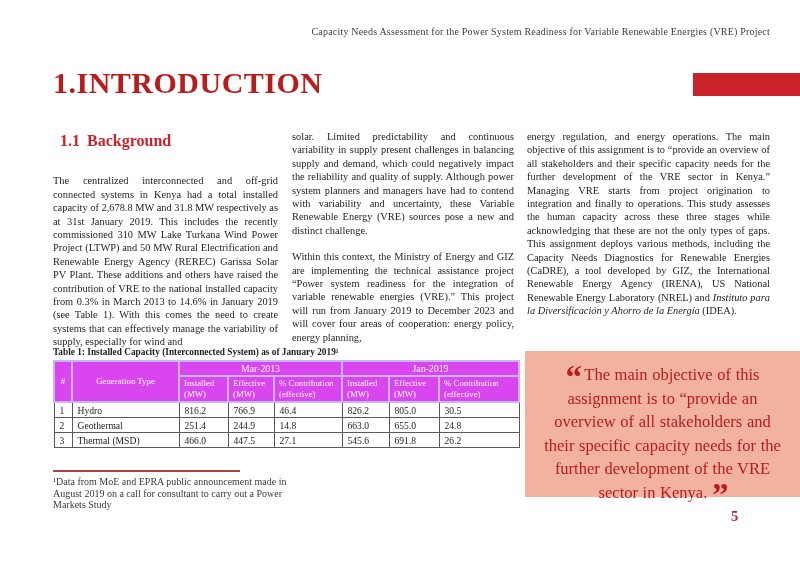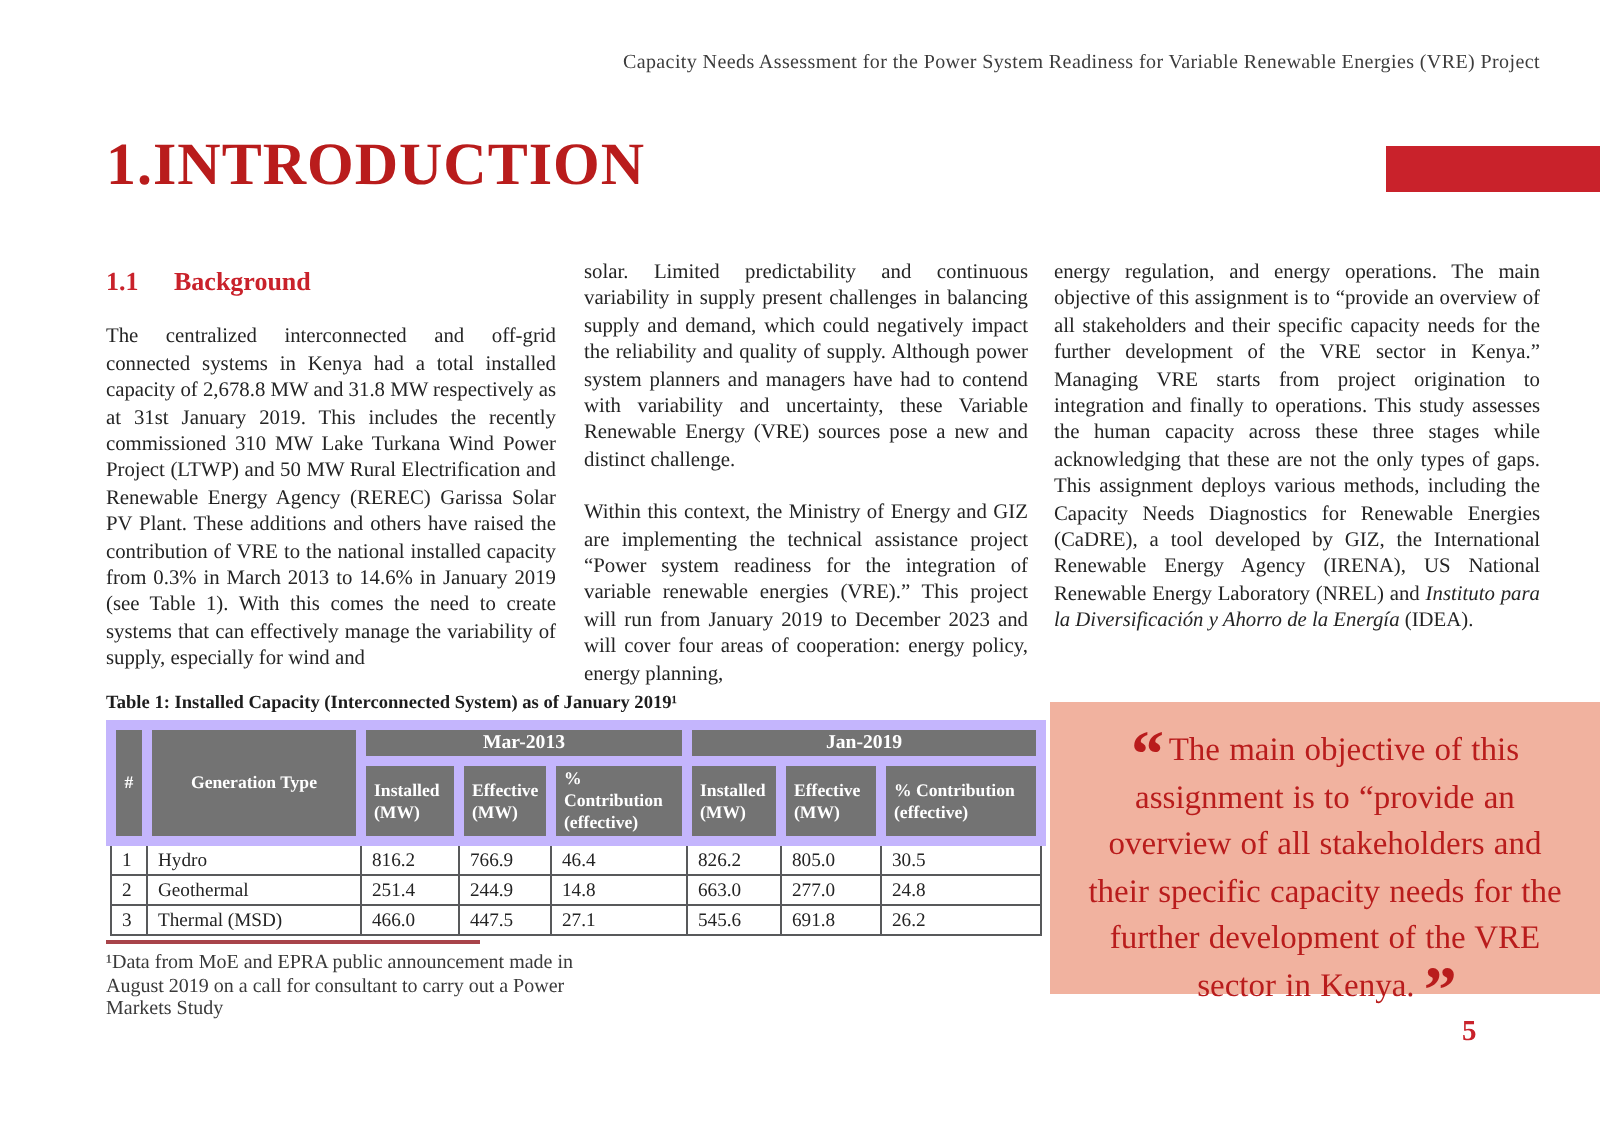--- a/index.html
+++ b/index.html
@@ -31,37 +31,37 @@
   .col {
     text-align: justify; font-size: 10.4px; line-height: 13.4px;
     color: #242424;
   }
   .col p { margin: 0; }
   .col-1 { width: 225px; margin-right: 14px; }
   .col-2 { width: 222px; margin-right: 13px; }
   .col-3 { width: 243px; }
   .section-heading {
     display: flex; color: #c9222b; font-weight: bold;
-    font-size: 13px; margin: 4px 0 15px 0; text-align: left;
+    font-size: 16px; margin: 4px 0 27px 0; text-align: center;
   }
   .section-num { width: 34px; }
   .para-2 { margin-top: 13px !important; }
   .italic { font-style: italic; }
 
   .table-block { position: absolute; left: 53px; top: 347px; width: 468px; }
   .table-caption {
     font-weight: bold; font-size: 9.3px; color: #1d1d1d; margin-bottom: 3px;
   }
   table.cap-table {
     border-collapse: collapse; width: 465px; table-layout: fixed;
     border: 1.5px solid #58595b;
   }
   .cap-table thead th {
-    background: #737373; color: #ffffff; font-weight: bold;
-    border: 5px solid #c4b5fd; padding: 1px 4px;
+    background: #d946ef; color: #ffffff; font-weight: normal;
+    border: 2px solid #c4b5fd; padding: 1px 4px;
     font-size: 8.8px; line-height: 11px; text-align: left;
     vertical-align: middle;
   }
   .cap-table thead th.center { text-align: center; }
   .cap-table thead th.group { text-align: center; font-size: 9.8px; }
   .cap-table tbody td {
     border: 1px solid #58595b; padding: 1.5px 5px;
     font-size: 9.6px; color: #232323; height: 14px;
     white-space: nowrap; overflow: hidden;
   }
@@ -157,21 +157,21 @@
           <td>805.0</td>
           <td>30.5</td>
         </tr>
         <tr>
           <td>2</td>
           <td>Geothermal</td>
           <td>251.4</td>
           <td>244.9</td>
           <td>14.8</td>
           <td>663.0</td>
-          <td>277.0</td>
+          <td>655.0</td>
           <td>24.8</td>
         </tr>
         <tr>
           <td>3</td>
           <td>Thermal (MSD)</td>
           <td>466.0</td>
           <td>447.5</td>
           <td>27.1</td>
           <td>545.6</td>
           <td>691.8</td>

